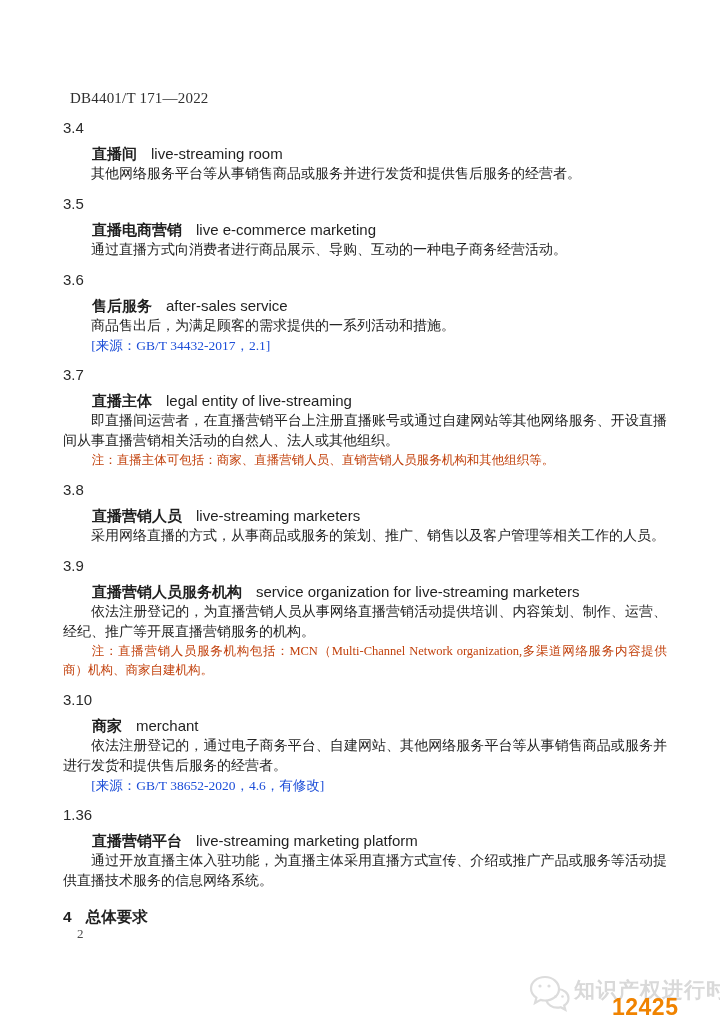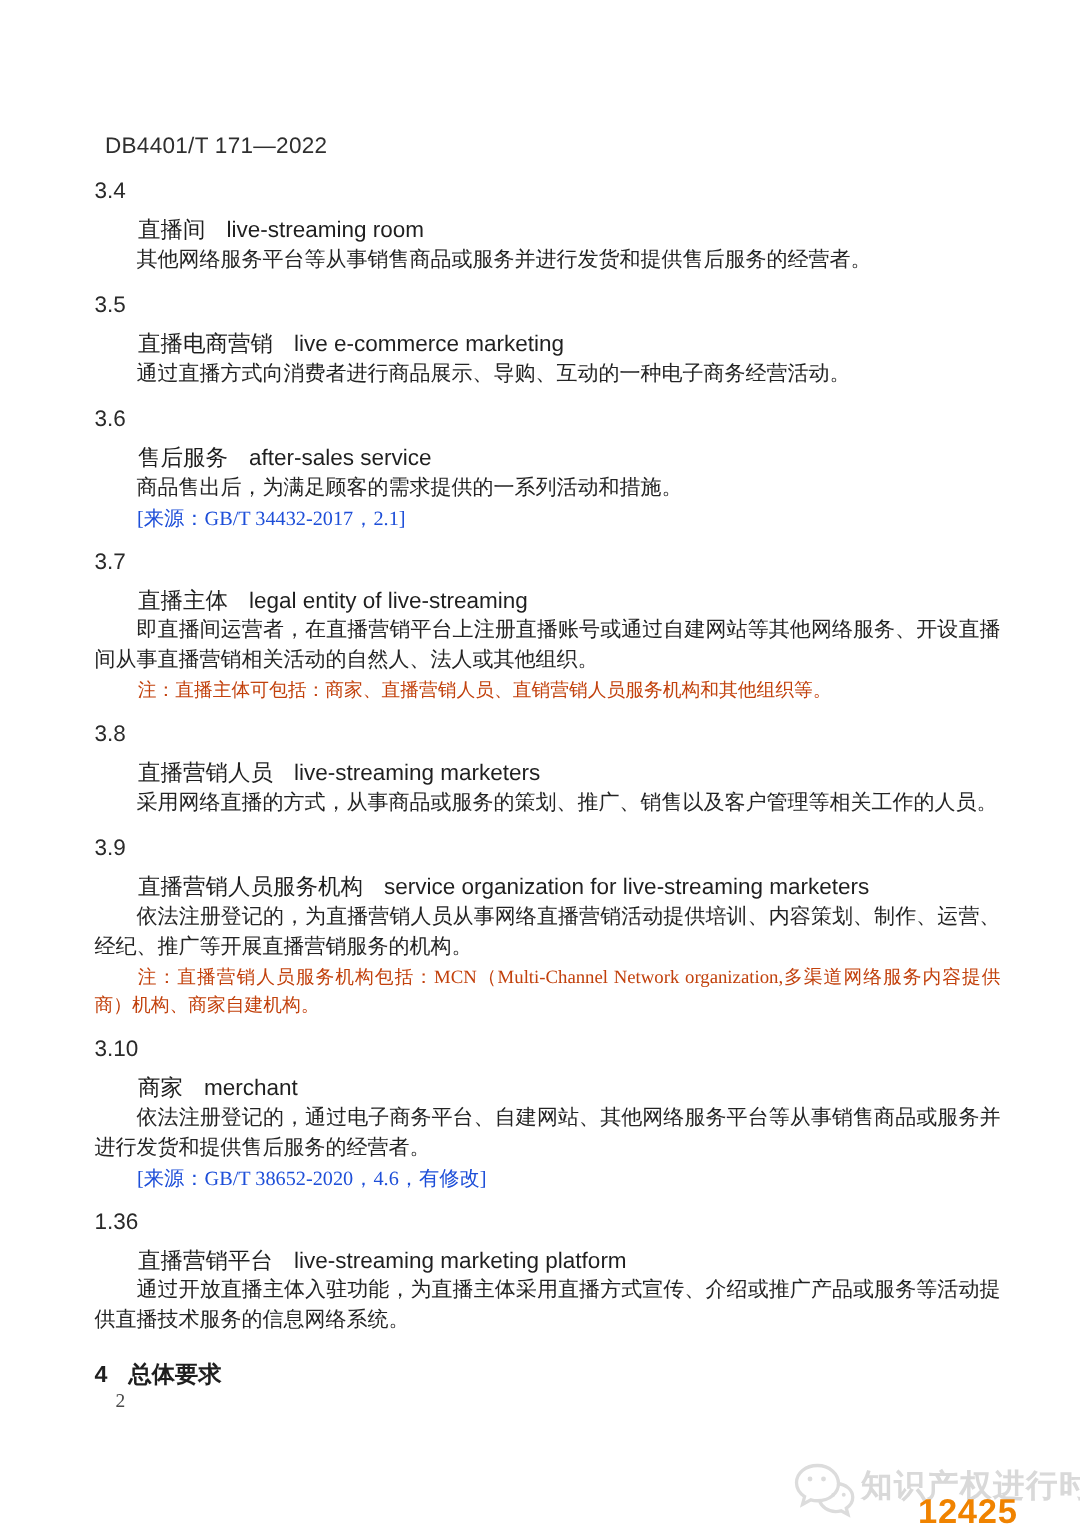--- a/index.html
+++ b/index.html
@@ -5,33 +5,33 @@
   html,body{margin:0;padding:0;}
   body{
     width:720px;height:1018px;position:relative;overflow:hidden;
     background:#ffffff;
     font-family:"Liberation Serif", serif;
     color:#262626;
   }
   .page{position:absolute;inset:0;background:#fff;}
   .doc{position:absolute;left:63px;top:88px;width:604px;}
   .doc-code{
-    font-family:Liberation Sans, sans-serif;
+    font-family:Liberation Serif, serif;
     font-size:15px;color:#2f2f2f;margin-left:7px;letter-spacing:.2px;
     line-height:20px;
   }
   .section{margin-top:10px;}
   .sec-num{
     font-family:"Liberation Sans", sans-serif;
     font-size:15px;color:#2a2a2a;line-height:20px;
   }
   .term-line{margin:6px 0 0 29px;line-height:20px;}
   .term-cn{
     font-family:"Liberation Sans", sans-serif;
-    font-weight:normal;font-size:15px;color:#1f1f1f;
+    font-weight:bold;font-size:15px;color:#1f1f1f;
   }
   .term-en{
     font-family:"Liberation Sans", sans-serif;
     font-size:15px;color:#1f1f1f;margin-left:10px;
   }
   .body-p{
     margin:0;font-size:14px;line-height:20px;color:#242424;
     text-indent:2em;text-align:justify;
   }
   .note-p{

